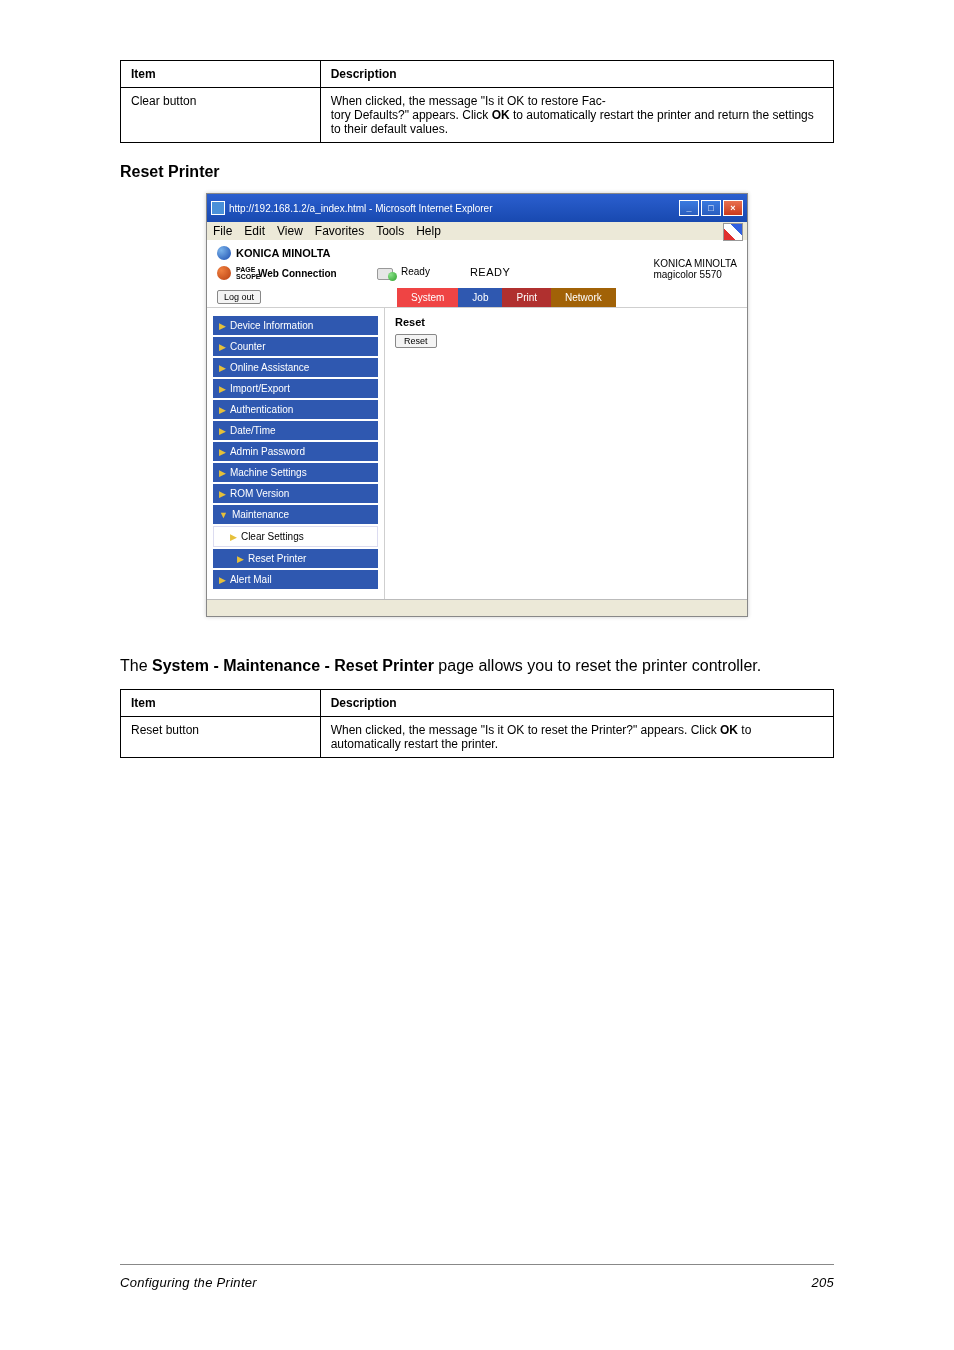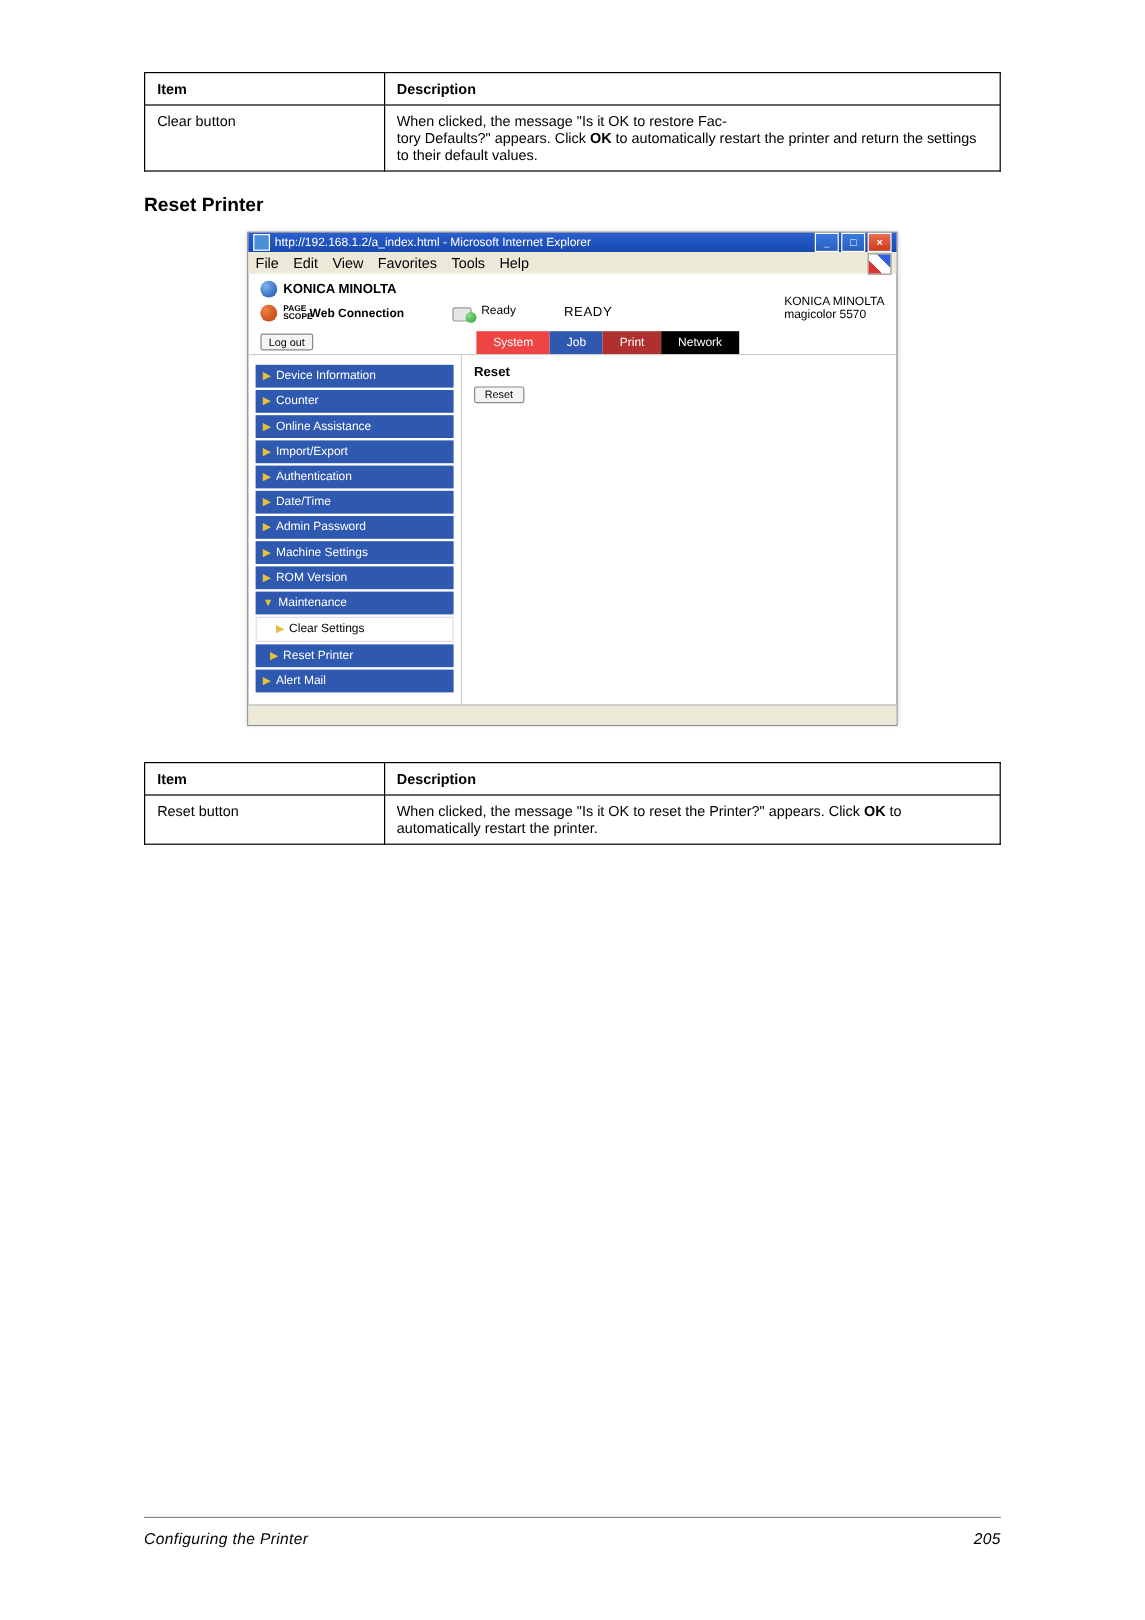--- a/index.html
+++ b/index.html
@@ -44,21 +44,21 @@
     border: 1px solid #888;
     box-shadow: 0 0 4px rgba(0,0,0,0.2);
     font-size: 11px;
     background: #fff;
   }
   .titlebar {
     background: linear-gradient(to bottom,#2b5fcf,#1849b0);
     color: #fff;
     display: flex;
     align-items: center;
-    height: 16px;
+    height: 28px;
     padding: 0 4px;
   }
   .titlebar .tb-icon {
     width: 12px; height: 12px;
     background: #4a90d9;
     border: 1px solid #fff;
     margin-right: 4px;
     display: inline-block;
   }
   .titlebar .tb-text { flex: 1; font-size: 10px; white-space: nowrap; overflow: hidden; }
@@ -162,21 +162,21 @@
   }
   .tab {
     padding: 4px 14px;
     font-size: 10px;
     color: #fff;
     cursor: pointer;
   }
   .tab.system { background: #ef4444; }
   .tab.job    { background: #2f58b0; }
   .tab.print  { background: #b0302f; }
-  .tab.network{ background: #000000; }
+  .tab.network{ background: #a16207; }
 
   .content-row { display: flex; border-top: 1px solid #cfcfcf; }
   .sidebar {
     width: 165px;
     padding: 8px 6px 8px 6px;
     border-right: 1px solid #cfcfcf;
   }
   .nav-item {
     background: #2f58b0;
     color: #fff;
@@ -309,32 +309,35 @@
           <div class="nav-item"><span class="arrow">▶</span><span>Counter</span></div>
           <div class="nav-item"><span class="arrow">▶</span><span>Online Assistance</span></div>
           <div class="nav-item"><span class="arrow">▶</span><span>Import/Export</span></div>
           <div class="nav-item"><span class="arrow">▶</span><span>Authentication</span></div>
           <div class="nav-item"><span class="arrow">▶</span><span>Date/Time</span></div>
           <div class="nav-item"><span class="arrow">▶</span><span>Admin Password</span></div>
           <div class="nav-item"><span class="arrow">▶</span><span>Machine Settings</span></div>
           <div class="nav-item"><span class="arrow">▶</span><span>ROM Version</span></div>
           <div class="nav-item"><span class="arrow">▼</span><span>Maintenance</span></div>
           <div class="nav-sub"><span class="arrow">▶</span><span>Clear Settings</span></div>
-          <div class="nav-item" style="padding-left:12px"><span class="arrow">▶</span><span>Reset Printer</span></div>
+          <div class="nav-item" style="padding-left:24px"><span class="arrow">▶</span><span>Reset Printer</span></div>
           <div class="nav-item"><span class="arrow">▶</span><span>Alert Mail</span></div>
         </div>
         <div class="main-panel">
           <div class="panel-title">Reset</div>
           <button class="reset-btn">Reset</button>
         </div>
       </div>
       <div class="statusbar"></div>
     </div>
   </div>
 
+  <div class="explain">
+    <span>The </span><b>System - Maintenance - Reset Printer</b><span> page allows you to reset the printer controller.</span>
+  </div>
 
   <table class="desc-table">
     <tbody>
         <tr>
       <th class="col-item">Item</th>
       <th>Description</th>
     </tr>
     <tr>
       <td>Reset button</td>
       <td>

